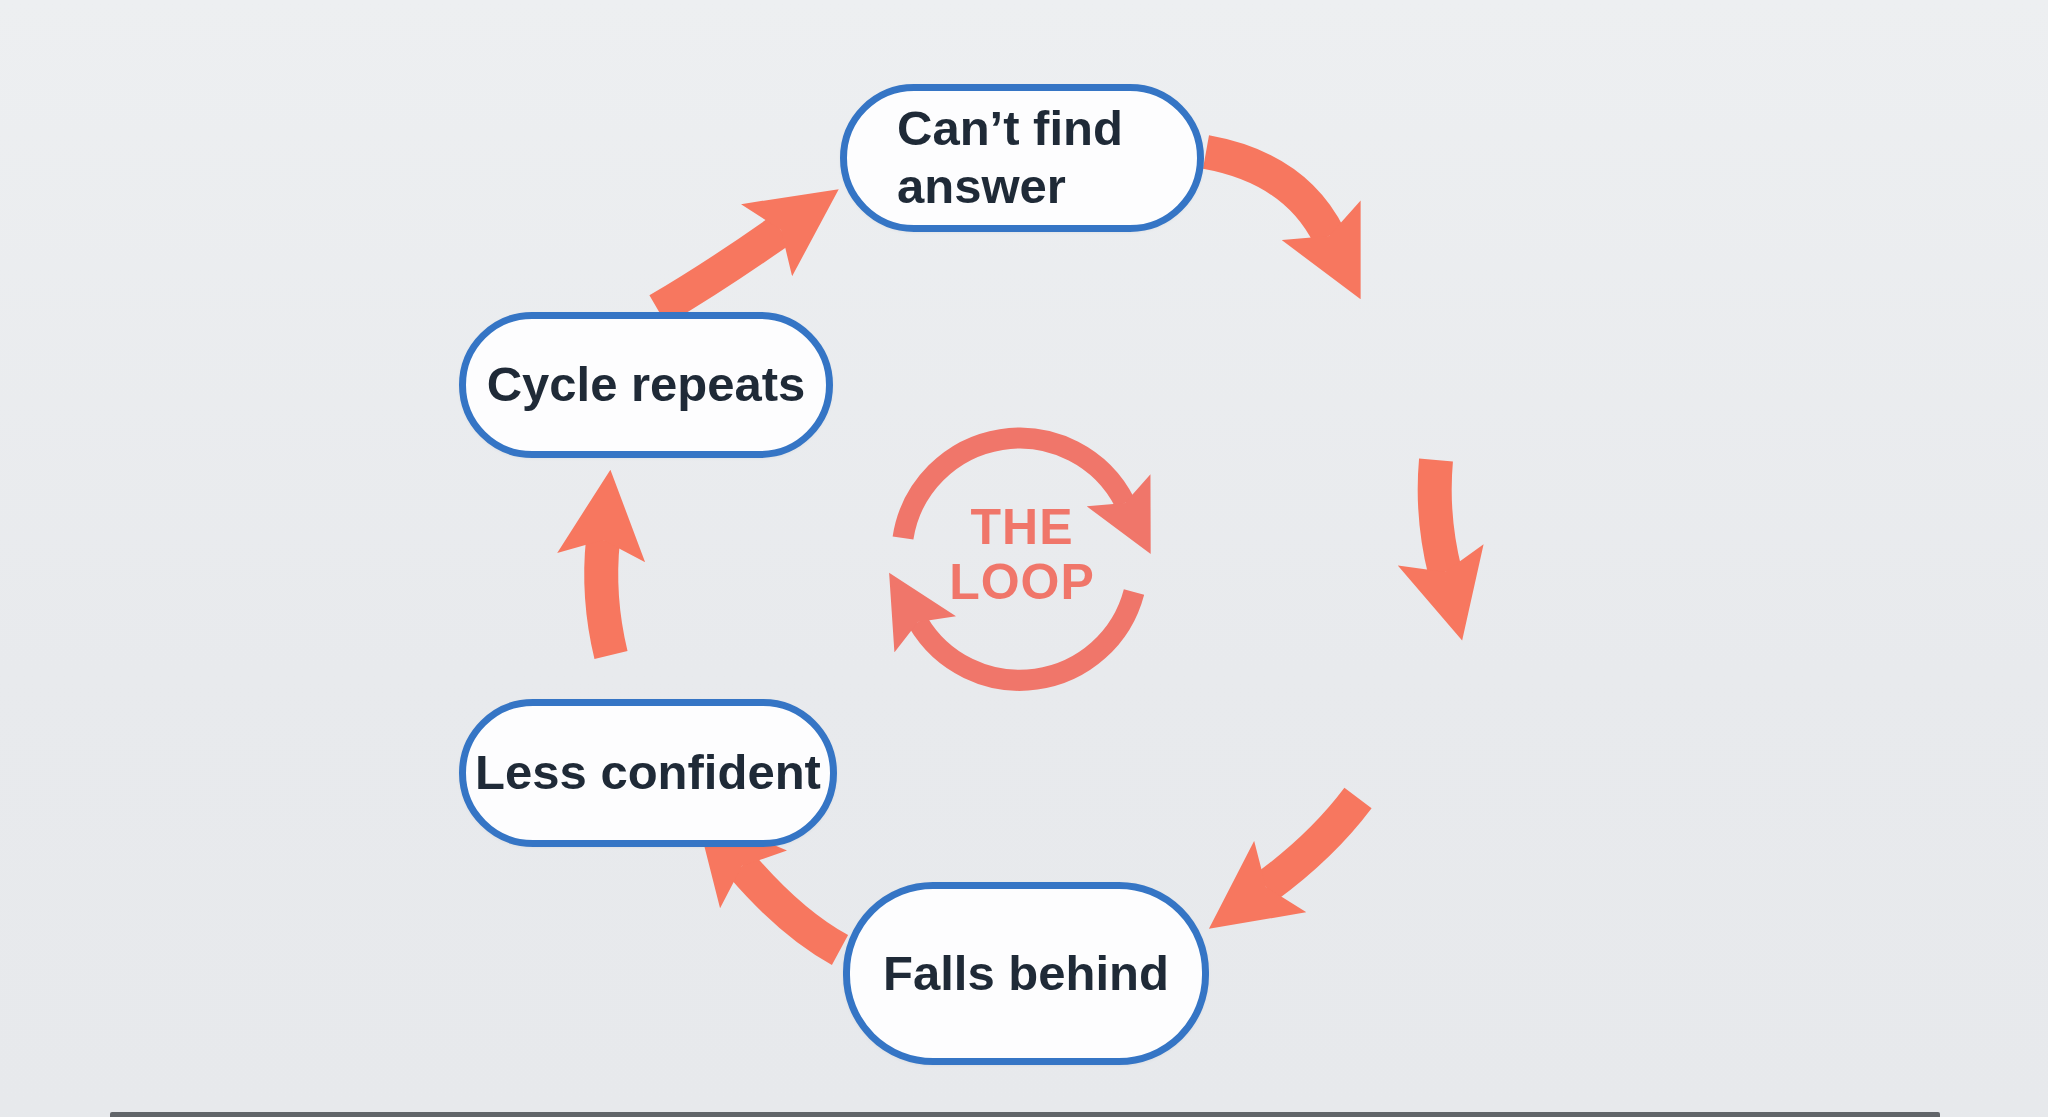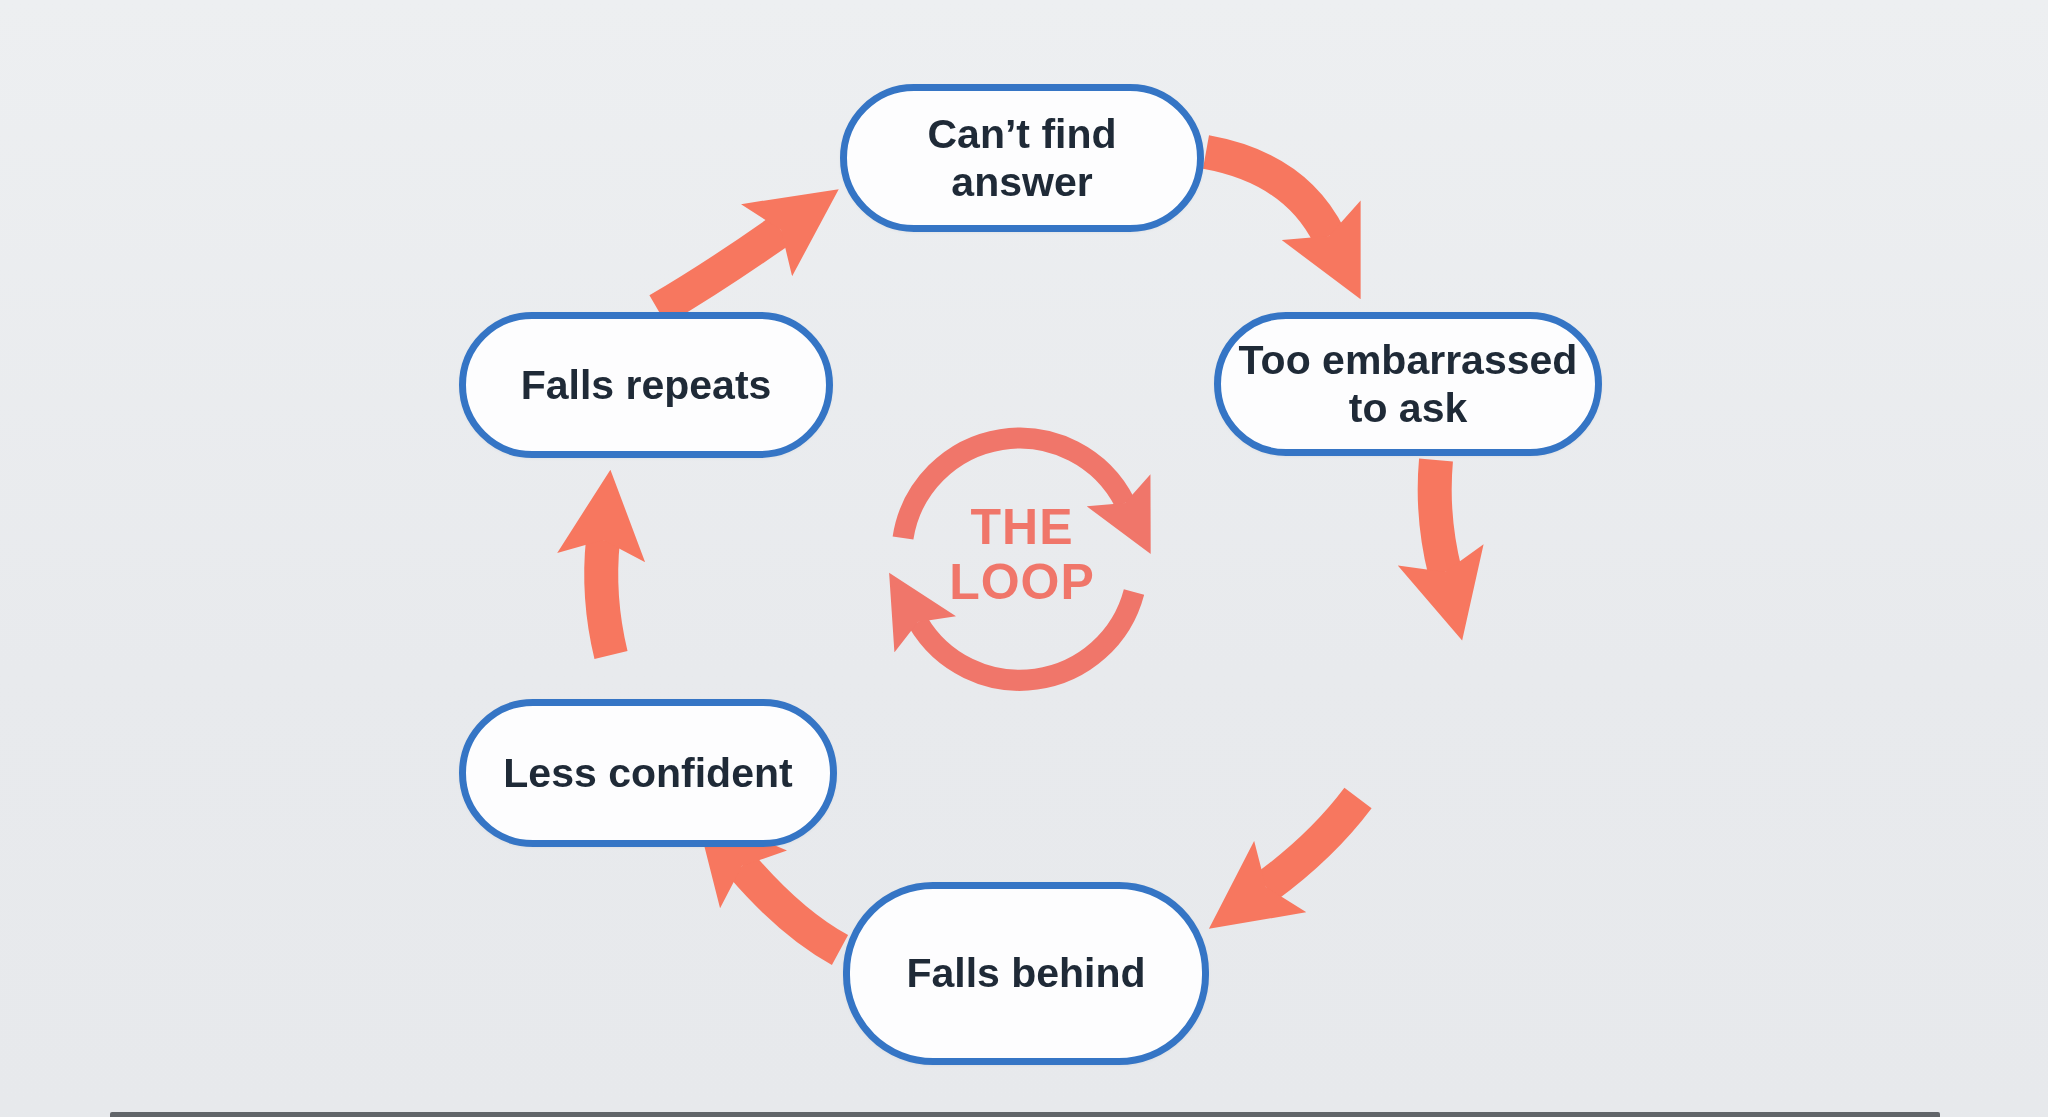--- a/index.html
+++ b/index.html
@@ -10,24 +10,23 @@
     overflow:hidden;
     font-family:"Liberation Sans",sans-serif;
   }
   .arrows-layer{position:absolute;left:0;top:0;width:2048px;height:1117px;}
   .node{
     position:absolute;
     background:#fdfdfe;
     border:7px solid #3575c5;
     border-radius:90px;
     display:flex;align-items:center;justify-content:center;
-    text-align:center;
     color:#1f2a37;
     font-weight:700;
-    font-size:41px;
+    font-size:49px;
     line-height:1.18;
     box-sizing:border-box;
     box-shadow:0 1px 3px rgba(30,50,80,0.05);
   }
   .node .label{display:block;}
   .node-cant-find    {left:840px; top:84px;  width:364px; height:148px;}
   .node-cant-find .label{max-width:250px;}
   .node-embarrassed  {left:1214px;top:312px; width:388px; height:144px;}
   .node-embarrassed .label{max-width:345px;}
   .node-guesses      {left:1224px;top:652px; width:366px; height:146px;}
@@ -77,27 +76,24 @@
   </svg>
 
   <div class="center-label">
     <span>THE</span>
     <span>LOOP</span>
   </div>
 
   <div class="node node-cant-find">
     <span class="label">Can’t find answer</span>
   </div>
-  <div class="node node-embarrassed">
-    <span class="label">Too embarrassed to ask</span>
-  </div>
   <div class="node node-falls-behind">
     <span class="label">Falls behind</span>
   </div>
   <div class="node node-less-confident">
     <span class="label">Less confident</span>
   </div>
   <div class="node node-cycle-repeats">
-    <span class="label">Falls repeats</span>
+    <span class="label">Cycle repeats</span>
   </div>
 
   <div class="bottom-strip"></div>
 </div>
 
 </body></html>

